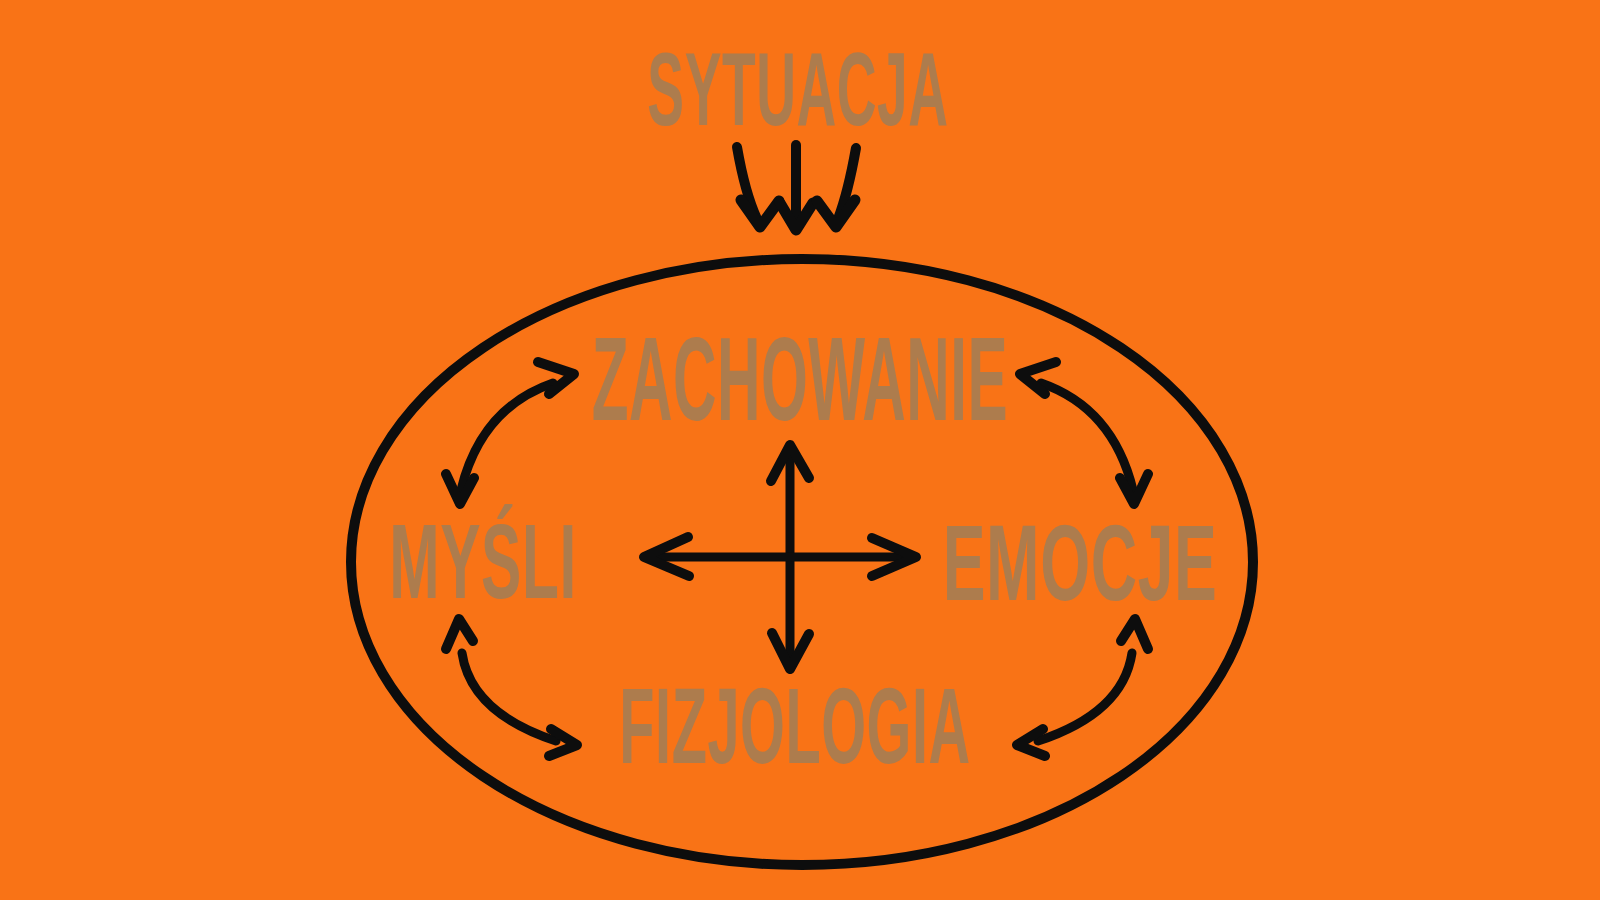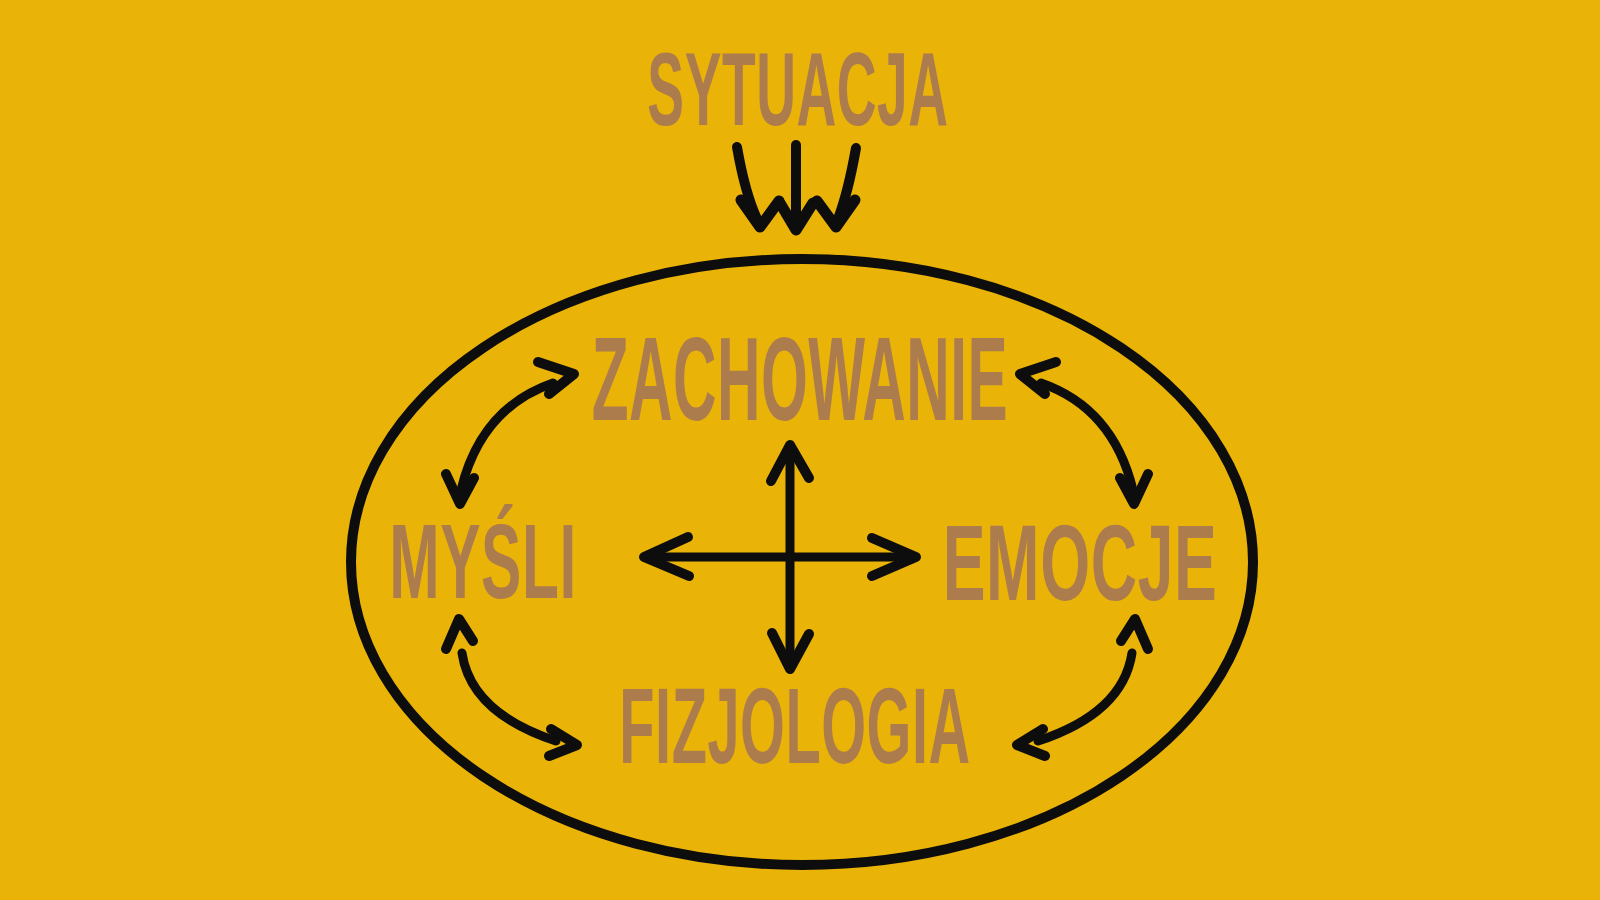--- a/index.html
+++ b/index.html
@@ -4,21 +4,21 @@
 <style>
   html, body {
     margin: 0;
     padding: 0;
     background: #ffffff;
   }
   .stage {
     position: relative;
     width: 1600px;
     height: 900px;
-    background: #eab308;
+    background: #f97316;
     overflow: hidden;
     font-family: "Liberation Sans", sans-serif;
   }
   svg { display: block; }
   .label {
     font-family: "Liberation Sans", sans-serif;
     font-weight: bold;
     text-anchor: middle;
     letter-spacing: 1px;
   }

